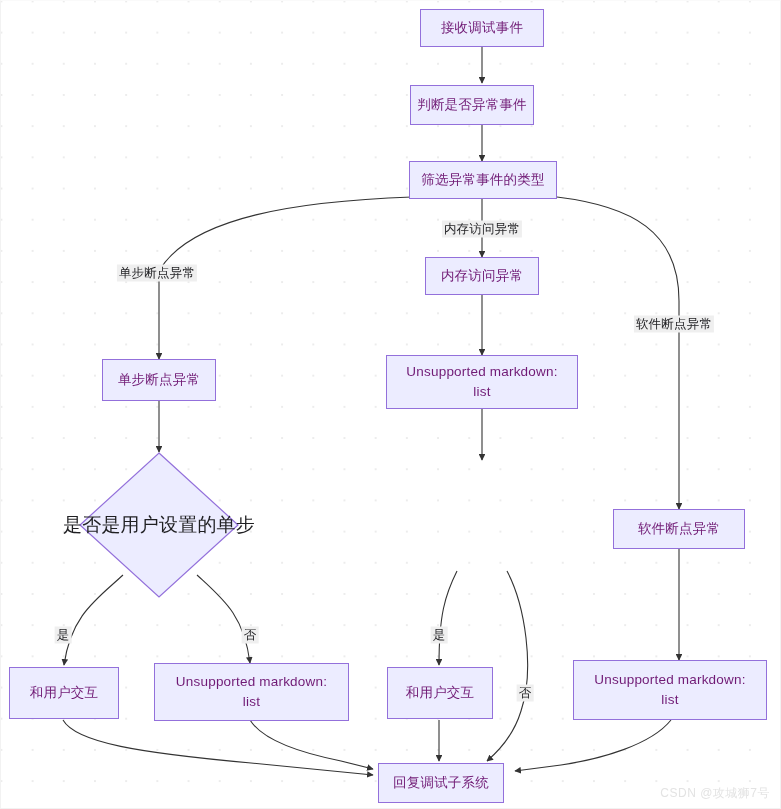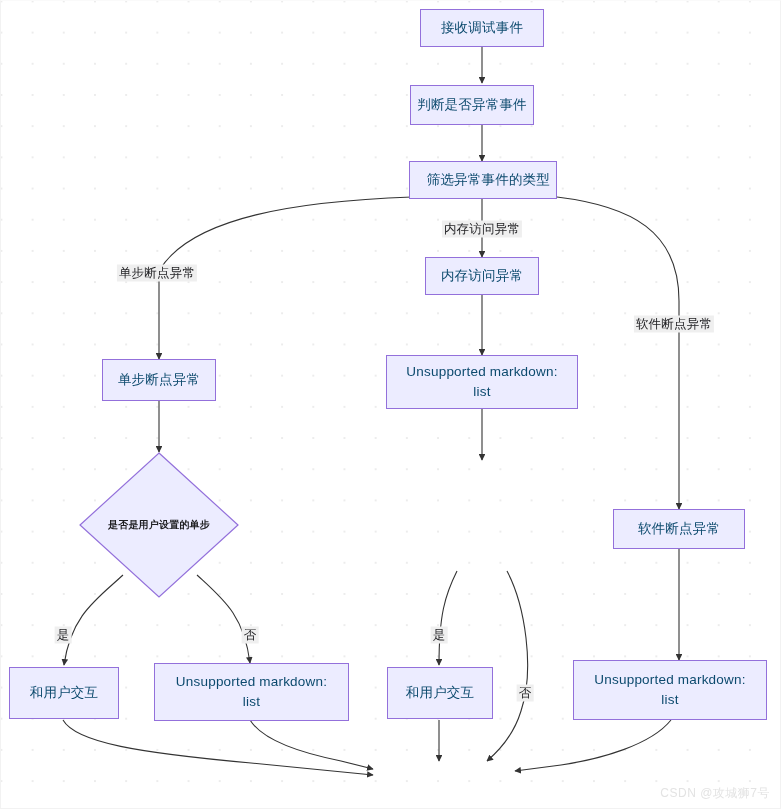--- a/index.html
+++ b/index.html
@@ -31,21 +31,21 @@
     height: 809px;
     pointer-events: none;
   }
   .node {
     position: absolute;
     box-sizing: border-box;
     display: flex;
     align-items: center;
     justify-content: center;
     text-align: center;
-    color: #0c4a6e;
+    color: #701a75;
     background: #ECECFF;
     border: 1px solid #9370DB;
     font-size: 13.5px;
     line-height: 1.45;
     letter-spacing: 0.2px;
   }
   .node.rect {
     border-radius: 0px;
   }
   .node-label {
@@ -65,25 +65,24 @@
   }
   .diamond-text {
     position: absolute;
     left: 0;
     top: 0;
     width: 100%;
     height: 100%;
     display: flex;
     align-items: center;
     justify-content: center;
-    font-size: 10px;
+    font-size: 19px;
     color: #1f1f22;
     white-space: nowrap;
     letter-spacing: 0.2px;
-    font-weight: bold;
   }
   .edge-label {
     position: absolute;
     background: #efefef;
     color: #1f1f22;
     font-size: 12.5px;
     line-height: 1.2;
     padding: 1px 2px;
     white-space: nowrap;
     transform: translate(-50%, -50%);
@@ -149,21 +148,21 @@
   </svg>
 
   <div class="node rect" style="left:419px; top:8px; width:124px; height:38px;">
     <span class="node-label">接收调试事件</span>
   </div>
 
   <div class="node rect" style="left:409px; top:84px; width:124px; height:40px;">
     <span class="node-label">判断是否异常事件</span>
   </div>
 
-  <div class="node rect" style="left:408px; top:160px; width:148px; height:38px;justify-content:flex-end;">
+  <div class="node rect" style="left:408px; top:160px; width:148px; height:38px;">
     <span class="node-label">筛选异常事件的类型</span>
   </div>
 
   <div class="node rect" style="left:424px; top:256px; width:114px; height:38px;">
     <span class="node-label">内存访问异常</span>
   </div>
 
   <div class="node rect" style="left:101px; top:358px; width:114px; height:42px;">
     <span class="node-label">单步断点异常</span>
   </div>
@@ -196,20 +195,23 @@
 
   <div class="node rect" style="left:386px; top:666px; width:106px; height:52px;">
     <span class="node-label">和用户交互</span>
   </div>
 
   <div class="node rect" style="left:572px; top:659px; width:194px; height:60px;">
     <span class="node-label">Unsupported markdown:
 list</span>
   </div>
 
+  <div class="node rect" style="left:377px; top:762px; width:126px; height:40px;">
+    <span class="node-label">回复调试子系统</span>
+  </div>
 
   <div class="edge-label" style="left:156px; top:272px;">单步断点异常</div>
   <div class="edge-label" style="left:481px; top:228px;">内存访问异常</div>
   <div class="edge-label" style="left:673px; top:323px;">软件断点异常</div>
   <div class="edge-label" style="left:62px; top:634px;">是</div>
   <div class="edge-label" style="left:249px; top:634px;">否</div>
   <div class="edge-label" style="left:438px; top:634px;">是</div>
   <div class="edge-label" style="left:524px; top:692px;">否</div>
 
   <div class="watermark">CSDN @攻城狮7号</div>

